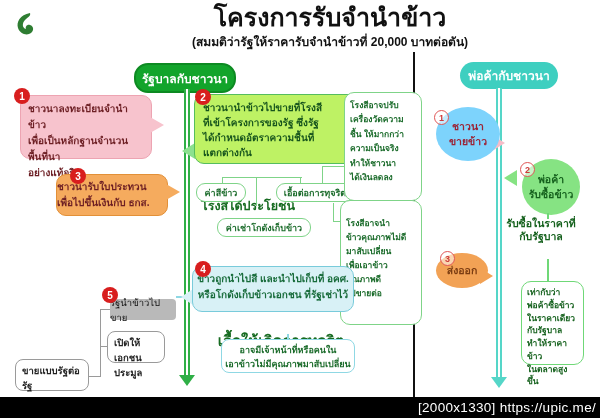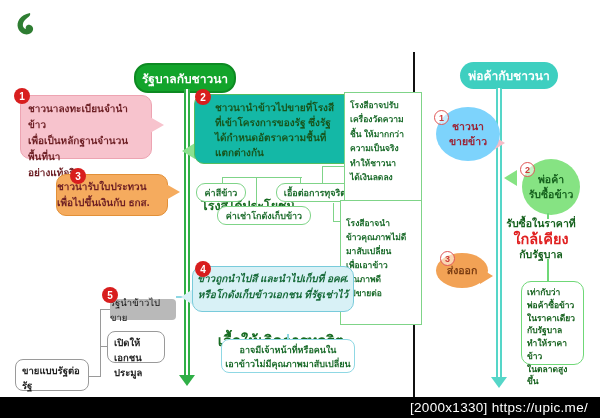--- a/index.html
+++ b/index.html
@@ -24,31 +24,31 @@
   .dline-green{border-left:2px solid #2faf46;border-right:2px solid #2faf46;left:184px;top:89px;height:287px;}
   .dline-teal{border-left:2px solid #55d6c8;border-right:2px solid #55d6c8;left:496px;top:88px;height:290px;}
   .tri{width:0;height:0;}
   .tri-down-green{left:179px;top:375px;border-left:8px solid transparent;border-right:8px solid transparent;border-top:11px solid #2faf46;}
   .tri-down-teal{left:491px;top:377px;border-left:8px solid transparent;border-right:8px solid transparent;border-top:11px solid #55d6c8;}
   .tri-right{border-top:8px solid transparent;border-bottom:8px solid transparent;}
   .tri-left{border-top:8px solid transparent;border-bottom:8px solid transparent;}
   
   .bx{border-radius:10px;box-sizing:border-box;font-weight:bold;}
   .bx1{left:20px;top:95px;width:132px;height:64px;background:#f7c3cd;border:1px solid #eda4b2;color:#6d1f24;font-size:10px;line-height:1.6;padding:5px 7px;}
-  .bx2{left:194px;top:94px;width:168px;height:70px;background:#14b8a6;border:1px solid #55bd5e;color:#17551d;font-size:10px;line-height:1.5;padding:5px 20px;}
+  .bx2{left:194px;top:94px;width:168px;height:70px;background:#bef264;border:1px solid #55bd5e;color:#17551d;font-size:10px;line-height:1.5;padding:5px 8px;}
   .bx3{left:56px;top:174px;width:112px;height:42px;background:#f5ab5e;border:1px solid #e29038;color:#6d1f24;font-size:10px;line-height:1.6;padding:4px 0;}
-  .bx4{left:192px;top:266px;width:162px;height:46px;background:#d8f1f6;border:1.5px solid #79cbdb;color:#176b3a;font-size:10px;line-height:1.6;padding:4px 0;text-align:center;font-style:italic;}
+  .bx4{left:192px;top:266px;width:162px;height:46px;background:#d8f1f6;border:1.5px solid #79cbdb;color:#176b3a;font-size:10px;line-height:1.6;padding:4px 0;text-align:center;}
   .bx5{left:110px;top:299px;width:66px;height:21px;background:#b9b9b9;border-radius:4px;color:#111;font-size:9.5px;display:flex;align-items:center;justify-content:center;}
-  .note{background:#fff;border:1.5px solid #7fd488;border-radius:0;color:#1a6b2a;font-weight:bold;}
+  .note{background:#fff;border:1.5px solid #7fd488;border-radius:10px;color:#1a6b2a;font-weight:bold;}
   .noteA{left:344px;top:92px;width:66px;height:97px;font-size:8.5px;line-height:1.7;padding:5px 5px;}
   .noteB{left:340px;top:200px;width:70px;height:93px;font-size:8.5px;line-height:1.65;padding:15px 5px;}
   .benefit{background:#fff;border:1.5px solid #7fd488;border-radius:9px;color:#1a6b2a;font-size:9px;font-weight:bold;display:flex;align-items:center;justify-content:center;box-sizing:border-box;}
   .ben1{left:196px;top:183px;width:50px;height:19px;}
   .ben2{left:276px;top:183px;width:78px;height:19px;}
-  .ben3{left:217px;top:206px;width:94px;height:19px;}
+  .ben3{left:217px;top:218px;width:94px;height:19px;}
   .mill-header{left:196px;top:159px;width:104px;text-align:center;color:#176b21;font-size:12.5px;font-weight:800;margin-top:37px;}
   .corr-header{left:206px;top:313px;width:150px;text-align:center;color:#176b21;font-size:15px;font-weight:800;margin-top:16px;}
   .corr-note{left:221px;top:339px;width:134px;height:34px;background:#fff;border:1.5px solid #8fd8e4;border-radius:8px;color:#1a6b2a;font-size:9px;font-weight:bold;line-height:1.6;text-align:center;padding-top:3px;box-sizing:border-box;}
   .opt{background:#fff;border:1px solid #9a9a9a;border-radius:8px;color:#222;font-size:9.5px;font-weight:bold;line-height:1.6;padding:3px 6px;box-sizing:border-box;}
   .opt1{left:107px;top:331px;width:58px;height:32px;}
   .opt2{left:15px;top:359px;width:74px;height:32px;}
   
   .cline{background:#7fd488;}
   .gline{background:#9a9a9a;}
   .tealline{background:#8fd8e4;}
@@ -60,33 +60,37 @@
   .blob{border-radius:50%;font-weight:bold;display:flex;flex-direction:column;align-items:center;justify-content:center;text-align:center;}
   .blob-pink{left:436px;top:107px;width:64px;height:54px;background:#7dd3fc;color:#9b2335;font-size:10.5px;line-height:1.45;}
   .blob-green{left:522px;top:159px;width:58px;height:56px;background:#86e383;color:#15611d;font-size:10.5px;line-height:1.45;}
   .blob-orange{left:436px;top:253px;width:52px;height:35px;background:#f2a255;color:#7a3c12;font-size:10.5px;}
   .price{left:496px;top:217px;width:90px;text-align:center;line-height:1.25;}
   .price .p1{color:#15611d;font-size:10.5px;font-weight:bold;}
   .price .hl{color:#e02020;font-size:14.5px;font-weight:800;}
   .result{left:521px;top:281px;width:63px;height:84px;background:#fff;border:1.5px solid #6fd877;border-radius:10px;color:#15611d;font-size:8.5px;font-weight:bold;line-height:1.5;padding:4px 5px;box-sizing:border-box;}
   
   .footer{left:0;top:397px;width:600px;height:21px;background:#000;display:flex;align-items:center;justify-content:flex-end;}
-  .footer span{color:#fff;font-size:13.5px;padding-right:12px;letter-spacing:.3px;}
+  .footer span{color:#fff;font-size:13.5px;padding-right:4px;letter-spacing:.3px;}
 </style>
 </head>
 <body>
 
 <div class="canvas">
 
   <div class="abs logo-wrap">
     <span>
       <svg width="24" height="32" viewBox="0 0 24 32">
           <path d="M16 1 C6 3 2 10 4 16 c2 6 9 8 13 5 c3 -2 3 -7 -1 -8 c-3 -1 -5 2 -4 4 c-4 -1 -4 -6 -1 -9 c3 -3 6 -4 5 -7 z" fill="#2e7d32"></path>
         </svg>
     </span>
+  </div>
+  <div class="abs title-wrap">
+    <div class="title-main">โครงการรับจำนำข้าว</div>
+    <div class="title-sub">(สมมติว่ารัฐให้ราคารับจำนำข้าวที่ 20,000 บาทต่อตัน)</div>
   </div>
 
   <div class="abs divider"></div>
 
   <div class="abs pill pill-trader">พ่อค้ากับชาวนา</div>
   <div class="abs pill pill-gov">รัฐบาลกับชาวนา</div>
 
   <div class="abs tealline" style="left:176px;top:296px;width:18px;height:1.5px;"></div>
   <div class="abs dline dline-green"></div>
   <div class="abs tri tri-down-green"></div>
@@ -166,21 +170,20 @@
 
   <div class="abs tri tri-left" style="left:504px;top:170px;border-right:13px solid #86e383;"></div>
   <div class="abs blob blob-green pre">พ่อค้า
 รับซื้อข้าว</div>
   <div class="abs circ" style="left:520px;top:162px;">2</div>
 
   <div class="abs greenline2" style="left:547px;top:213px;width:1.5px;height:6px;"></div>
   <div class="abs greenline2" style="left:547px;top:259px;width:1.5px;height:23px;"></div>
   <div class="abs price">
     <div class="p1">รับซื้อในราคาที่</div>
-    <div class="hl">ใกล้เคียง</div>
     <div class="p1">กับรัฐบาล</div>
   </div>
 
   <div class="abs tri tri-right" style="left:480px;top:268px;border-left:13px solid #f2a255;"></div>
   <div class="abs blob blob-orange">ส่งออก</div>
   <div class="abs circ" style="left:440px;top:251px;">3</div>
 
   <div class="abs result pre">เท่ากับว่า
 พ่อค้าซื้อข้าว
 ในราคาเดียว

